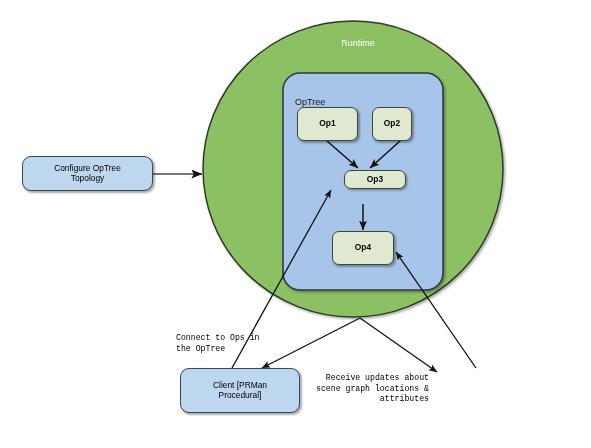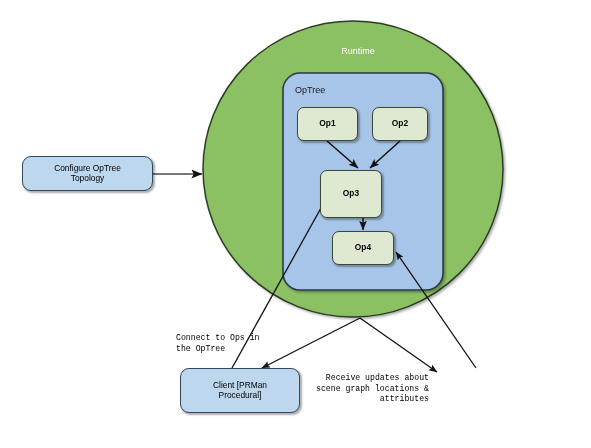--- a/index.html
+++ b/index.html
@@ -61,20 +61,21 @@
   .runtime-label {
     position: absolute;
     font-size: 9px;
     color: #ffffff;
     text-align: center;
   }
   .optree-label {
     position: absolute;
     font-size: 9px;
     color: #1a1a1a;
+    margin-top: 12px;
   }
 </style>
 </head>
 <body>
 
 <div id="stage">
 
   <svg class="layer" viewBox="0 0 591 448" xmlns="http://www.w3.org/2000/svg">
     <defs>
       <marker id="arrowhead" markerWidth="7" markerHeight="7" refX="6.2" refY="2.6" orient="auto" markerUnits="strokeWidth">
@@ -99,31 +100,31 @@
 
     <line x1="232" y1="368" x2="331" y2="190" stroke="#111111" stroke-width="1.3" marker-end="url(#arrowhead)"></line>
 
     <line x1="476" y1="368" x2="396" y2="252" stroke="#111111" stroke-width="1.3" marker-end="url(#arrowhead)"></line>
 
     <line x1="360" y1="318" x2="262" y2="368" stroke="#111111" stroke-width="1.3" marker-end="url(#arrowhead)"></line>
 
     <line x1="360" y1="318" x2="437" y2="372" stroke="#111111" stroke-width="1.3" marker-end="url(#arrowhead)"></line>
   </svg>
 
-  <div class="runtime-label" style="left:313px; top:38px; width:90px;margin-top:8px;">Runtime</div>
+  <div class="runtime-label" style="left:313px; top:38px; width:90px;">Runtime</div>
 
   <div class="optree-label" style="left:295px; top:85px;">OpTree</div>
 
   <div class="node op-node" style="left:297px; top:107px; width:61px; height:34px;">
     <span>Op1</span>
   </div>
-  <div class="node op-node" style="left:372px; top:107px; width:56px; height:34px;">
+  <div class="node op-node" style="left:372px; top:107px; width:40px; height:34px;">
     <span>Op2</span>
   </div>
-  <div class="node op-node" style="left:320px; top:170px; width:62px; height:48px;">
+  <div class="node op-node" style="left:344px; top:170px; width:62px; height:19px;">
     <span>Op3</span>
   </div>
   <div class="node op-node" style="left:332px; top:231px; width:62px; height:34px;">
     <span>Op4</span>
   </div>
 
   <div class="node blue-node" style="left:180px; top:368px; width:120px; height:45px;">
     <span>Client [PRMan<br>Procedural]</span>
   </div>
 

